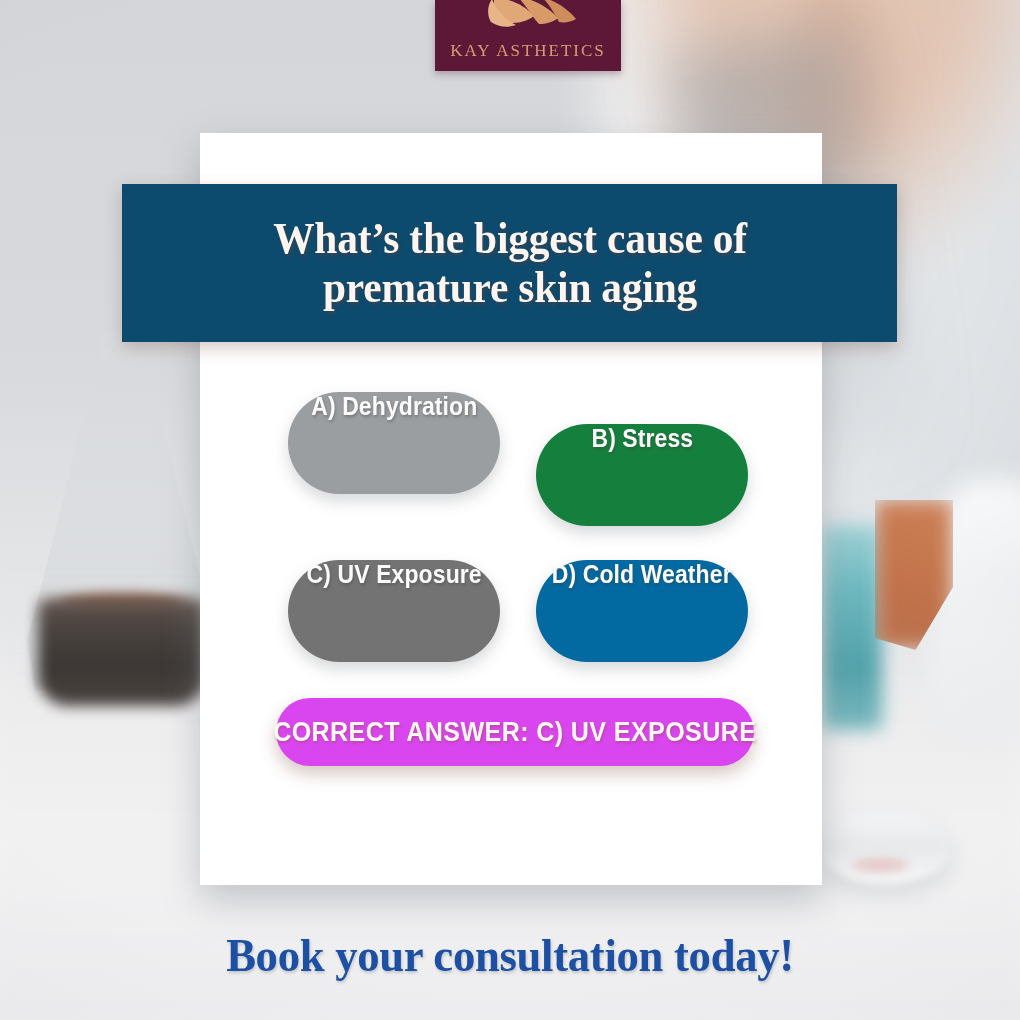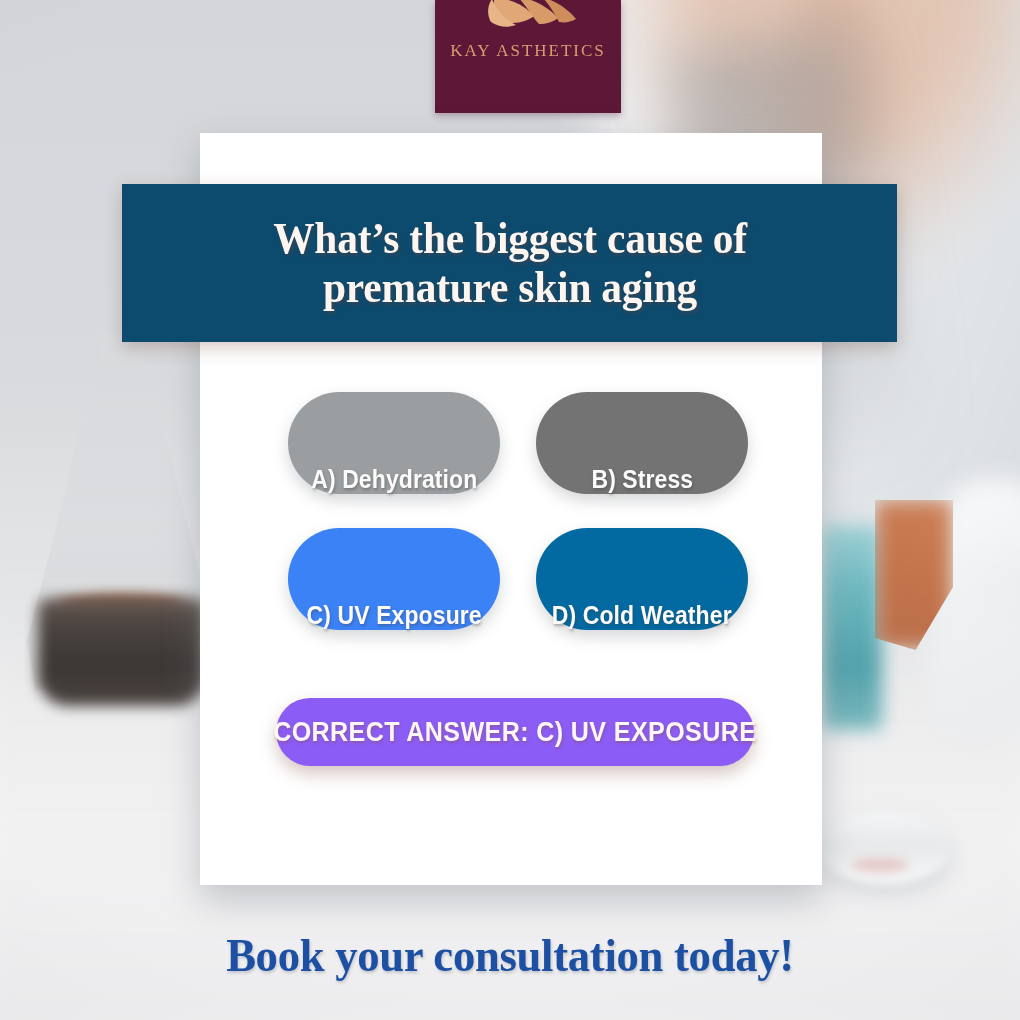--- a/index.html
+++ b/index.html
@@ -145,21 +145,21 @@
   .bg-vignette {
     position: absolute;
     inset: 0;
     background: radial-gradient(120% 95% at 50% 45%, rgba(255,255,255,0) 55%, rgba(180,184,189,0.22) 100%);
   }
 
   
   .logo-plate {
     position: absolute;
     left: 435px; top: 0;
-    width: 186px; height: 113px;
+    width: 186px; height: 71px;
     background: #5e1837;
     box-shadow: 0 3px 7px rgba(90,40,70,0.35);
     display: flex;
     flex-direction: column;
     align-items: center;
     justify-content: flex-start;
   }
   .logo-mark {
     width: 96px;
     height: 42px;
@@ -216,21 +216,21 @@
     width: 460px;
     display: grid;
     grid-template-columns: 212px 212px;
     grid-column-gap: 36px;
     grid-row-gap: 34px;
   }
   .option-pill {
     height: 102px;
     border-radius: 51px;
     display: flex;
-    align-items: flex-end;
+    align-items: flex-start;
     justify-content: center;
     box-shadow: 0 7px 15px rgba(110,116,122,0.28);
   }
   .option-label {
     color: #fdfbfa;
     font-family: "Liberation Sans Narrow", "Liberation Sans", sans-serif;
     font-weight: bold;
     font-size: 25px;
     letter-spacing: 0.1px;
     white-space: nowrap;
@@ -312,30 +312,30 @@
   <div class="quiz-card"></div>
 
   <div class="question-banner" style="background: #0c4a6e;">
     <div class="question-text">What’s the biggest cause of premature skin aging</div>
   </div>
 
   <div class="options-grid">
     <div class="option-pill" style="background: rgb(154, 158, 161);">
       <span class="option-label">A) Dehydration</span>
     </div>
-    <div class="option-pill" style="background: #737373;">
+    <div class="option-pill" style="background: #15803d; margin-top: 32px;">
       <span class="option-label">B) Stress</span>
     </div>
-    <div class="option-pill" style="background: #3b82f6;">
+    <div class="option-pill" style="background: #737373;">
       <span class="option-label">C) UV Exposure</span>
     </div>
     <div class="option-pill" style="background: #0369a1;">
       <span class="option-label">D) Cold Weather</span>
     </div>
   </div>
 
-  <div class="answer-bar" style="background: #8b5cf6;">
+  <div class="answer-bar" style="background: #d946ef;">
     <span class="answer-text">CORRECT ANSWER: C) UV EXPOSURE</span>
   </div>
 
   <div class="cta" style="color: rgb(29, 79, 163);">Book your consultation today!</div>
 
 </div>
 
 </body></html>

